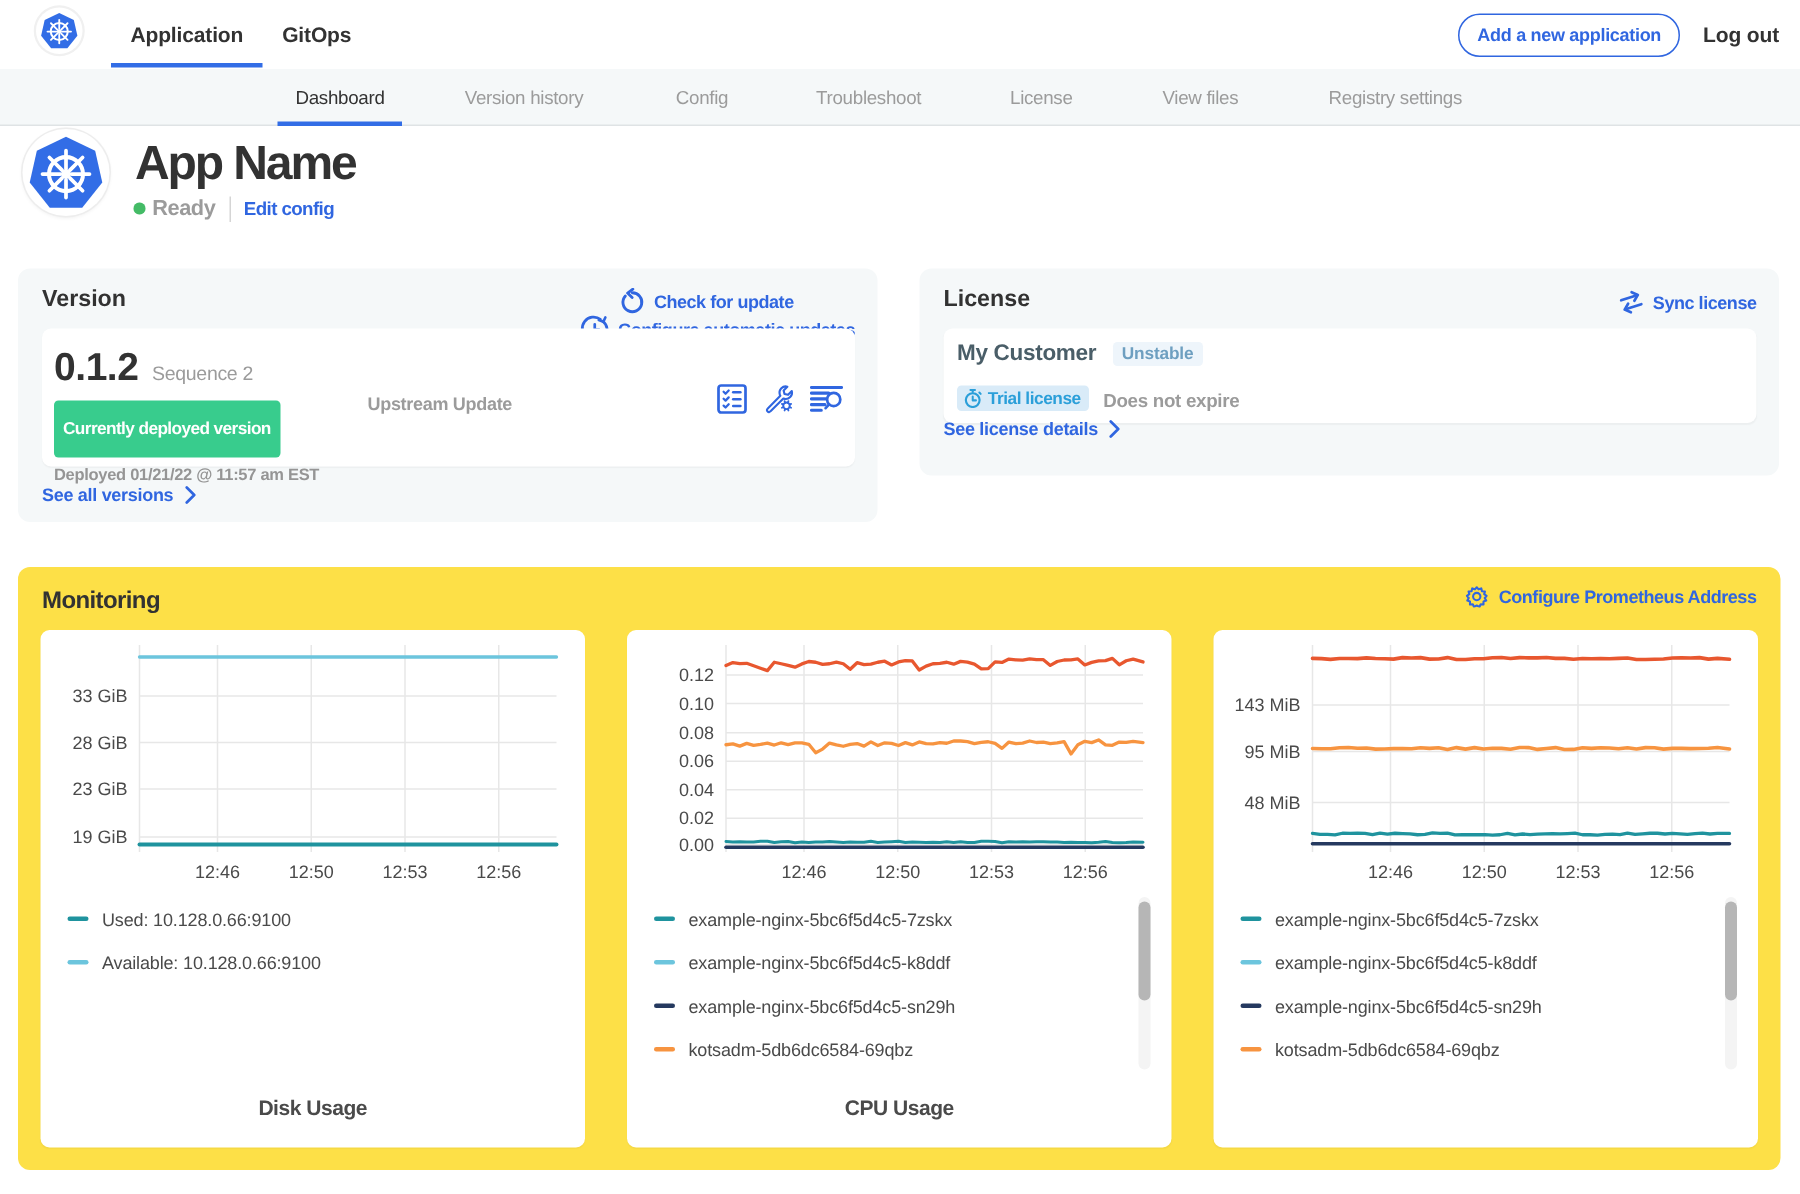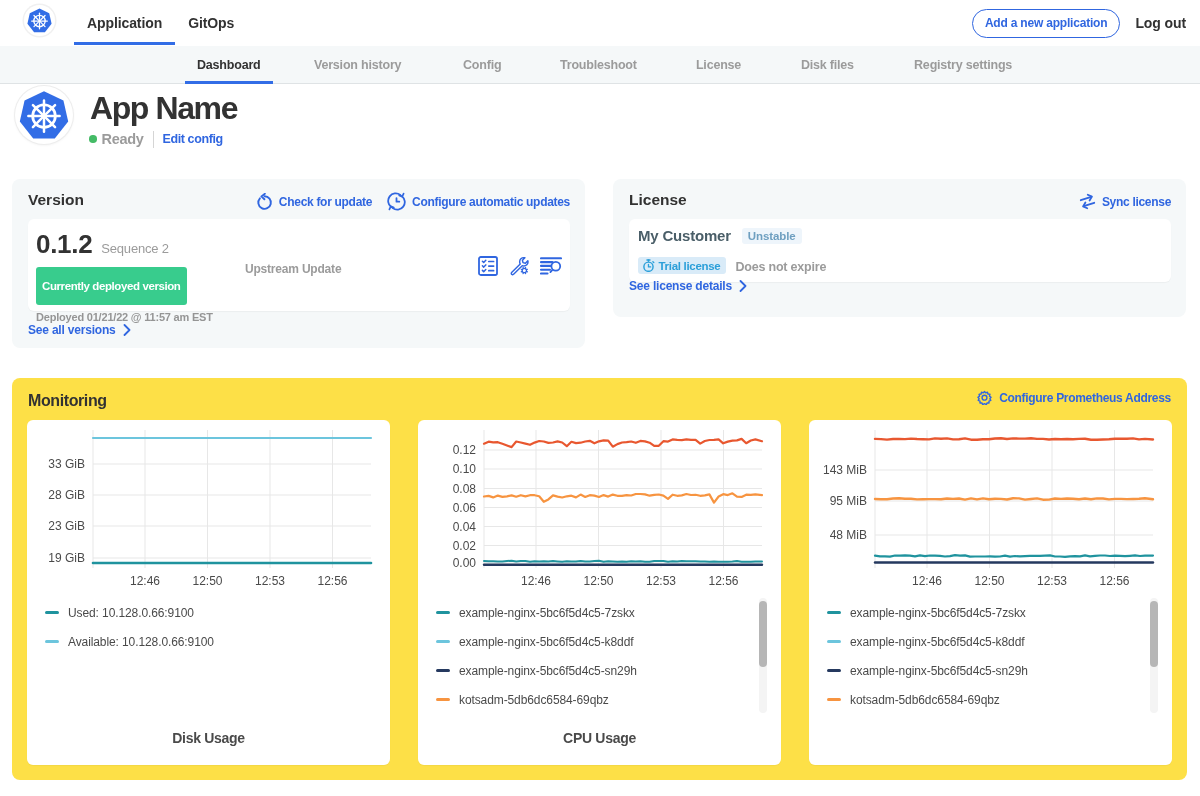--- a/index.html
+++ b/index.html
@@ -4,21 +4,21 @@
 body { width:1200px; height:796px; font-family:"Liberation Sans",sans-serif; background:#fff; position:relative; overflow:hidden; }
 .hdr { position:relative; height:46px; background:#fff; }
 .hdr-logo { position:absolute; left:24px; top:5px; width:31px; height:31px; border-radius:50%; background:#fff; box-shadow:0 0 0 1.5px #f0f0f0; display:flex; align-items:center; justify-content:center; }
 .hdr-tabs { position:absolute; left:74px; top:0; height:46px; display:flex; }
 .hdr-tab { padding:0 13px; height:46px; display:flex; align-items:center; font-size:14px; font-weight:700; color:#323232; position:relative; letter-spacing:-.1px;text-align:right; }
 .hdr-tab.active:after { content:""; position:absolute; left:0; right:0; bottom:1px; height:3px; background:#326de6; }
 .hdr-right { position:absolute; right:14px; top:0; height:46px; display:flex; align-items:center; }
 .btn-add { height:29px; padding:0 12px; border:1px solid #3066e0; border-radius:15px; color:#3066e0; font-size:12px; font-weight:700; display:flex; align-items:center; margin-right:15px; letter-spacing:-.2px; }
 .logout { font-size:14px; font-weight:700; color:#323232; letter-spacing:-.1px; }
 .subnav { height:38px; background:#f5f8f9; border-bottom:1px solid #dfe3e5; display:flex; padding-left:164px; }
-.sub-item { margin:0 15px; padding:0 12px; display:flex; align-items:center; font-size:12.5px; font-weight:700; color:#9b9b9b; position:relative; letter-spacing:-.2px; }
+.sub-item { margin:0 15px; padding:0 12px; display:flex; align-items:center; font-size:12.5px; font-weight:400; color:#9b9b9b; position:relative; letter-spacing:-.2px; }
 .sub-item.active { color:#323232; }
 .sub-item.active:after { content:""; position:absolute; left:0; right:0; bottom:-1px; height:3px; background:#326de6; }
 .sub-item:nth-child(1) { margin-left:21px; }
 .sub-item:nth-child(2) { margin-left:14.5px; }
 .sub-item:nth-child(3) { margin-left:22.7px; }
 .sub-item:nth-child(4) { margin-left:19.6px; }
 .sub-item:nth-child(5) { margin-left:20.2px; }
 .sub-item:nth-child(6) { margin-left:20.9px; }
 .sub-item:nth-child(7) { margin-left:21.2px; }
 .hero { position:relative; height:94px; }
@@ -27,21 +27,21 @@
 .hero-sub { position:absolute; left:89px; top:46px; display:flex; align-items:center; font-size:15px; height:18px; }
 .dot { width:7.5px; height:7.5px; border-radius:50%; background:#44bb66; margin-right:5px; }
 .ready { color:#9b9b9b; font-weight:600; letter-spacing:-.3px; font-size:14.5px; }
 .hr-sep { width:1px; height:17px; background:#d5d5d5; margin:0 9px; }
 .editcfg { color:#3066e0; font-weight:700; font-size:12.5px; letter-spacing:-.4px; }
 .cards { position:absolute; left:12px; top:179px; width:1175px; display:flex; }
 .card { background:#f5f8f9; border-radius:8px; }
 .card.version { width:573px; height:169px; margin-right:28px; position:relative; }
 .card.license { width:573px; height:138px; position:relative; }
 .card-head { position:absolute; top:12px; left:16px; font-size:15.5px; font-weight:700; color:#323232; }
-.card-links { position:absolute; top:13px; right:15px; display:flex; align-items:center; }
+.card-links { position:absolute; top:13px; right:15px; display:flex; align-items:center;flex-direction:column; }
 .blink { display:flex; align-items:center; color:#3066e0; font-size:12px; font-weight:700; letter-spacing:-.3px; }
 .blink svg { margin-right:6px; }
 .inner { position:absolute; left:16px; right:15px; background:#fff; border-radius:6px; box-shadow:0 1px 1px rgba(0,0,0,.04); }
 .v-inner { top:40px; height:92px; display:flex; align-items:flex-start; padding:10px 8px 0; }
 .vcol { width:209px; }
 .vrow1 { display:flex; align-items:baseline; margin:0 0 7px 0; }
 .vnum { font-size:26px; font-weight:700; color:#323232; letter-spacing:-.3px; }
 .vseq { font-size:13px; color:#9b9b9b; margin-left:9px; letter-spacing:-.2px; }
 .vbadge { display:inline-block; background:#38cc8d; color:#fff; font-size:11.5px; font-weight:700; padding:13px 6px; border-radius:3px; letter-spacing:-.4px; }
 .vdep { margin-top:6px; font-size:11px; font-weight:700; color:#959595; letter-spacing:-.2px; }
@@ -101,21 +101,21 @@
     <div class="logout">Log out</div>
   </div>
 </div>
 
 <div class="subnav">
   <div class="sub-item active">Dashboard</div>
   <div class="sub-item">Version history</div>
   <div class="sub-item">Config</div>
   <div class="sub-item">Troubleshoot</div>
   <div class="sub-item">License</div>
-  <div class="sub-item">Disk files</div>
+  <div class="sub-item">View files</div>
   <div class="sub-item">Registry settings</div>
 </div>
 
 <div class="hero">
   <div class="hero-icon">
       <svg width="54" height="54" viewBox="0 0 100 100">
         <polygon points="50.0,6.0 86.0,23.3 94.8,62.2 70.0,93.4 30.0,93.4 5.2,62.2 14.0,23.3" fill="#326de6"></polygon>
         <circle cx="50" cy="52" r="21" fill="none" stroke="#fff" stroke-width="5"></circle>
         <line x1="50.0" y1="45.0" x2="50.0" y2="23.0" stroke="#fff" stroke-width="4.6" stroke-linecap="round"></line>
         <line x1="54.9" y1="47.1" x2="70.5" y2="31.5" stroke="#fff" stroke-width="4.6" stroke-linecap="round"></line>

